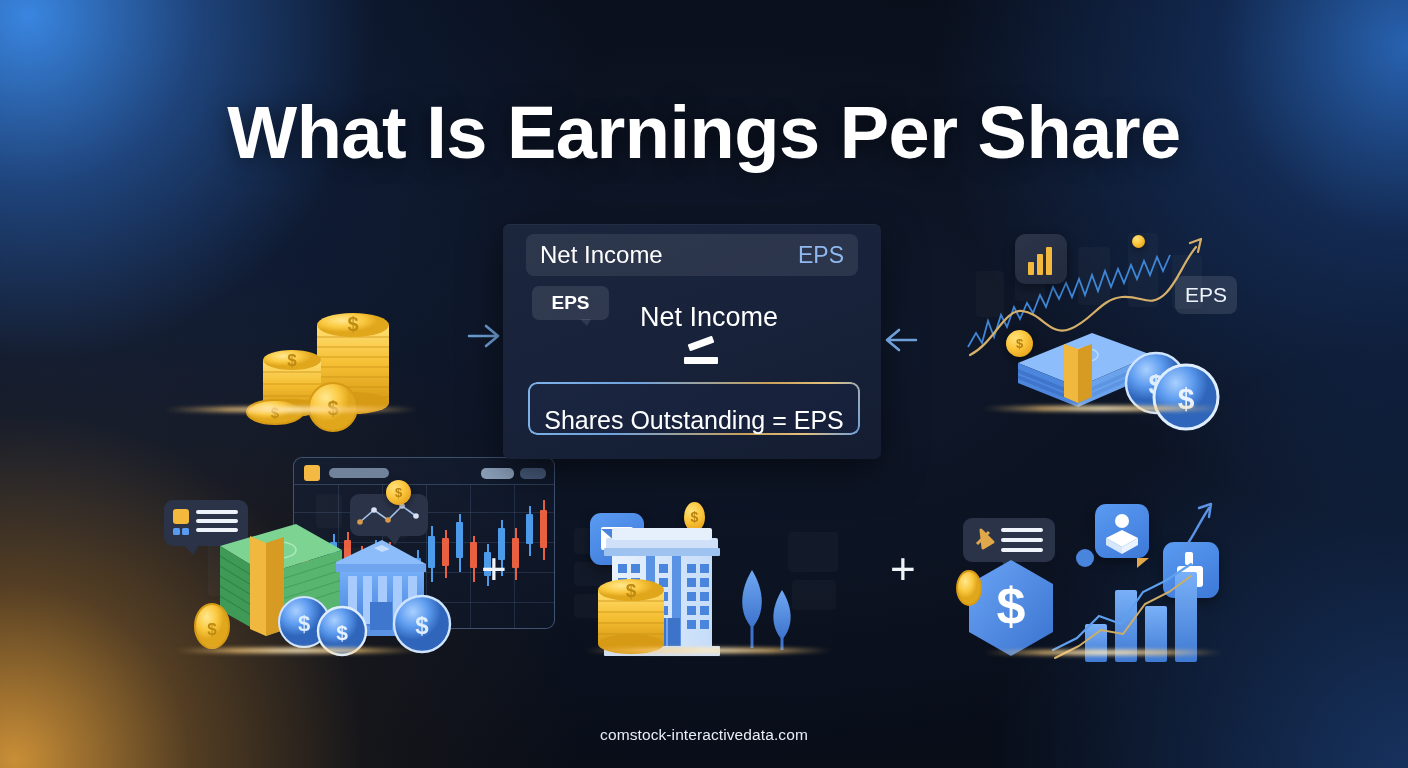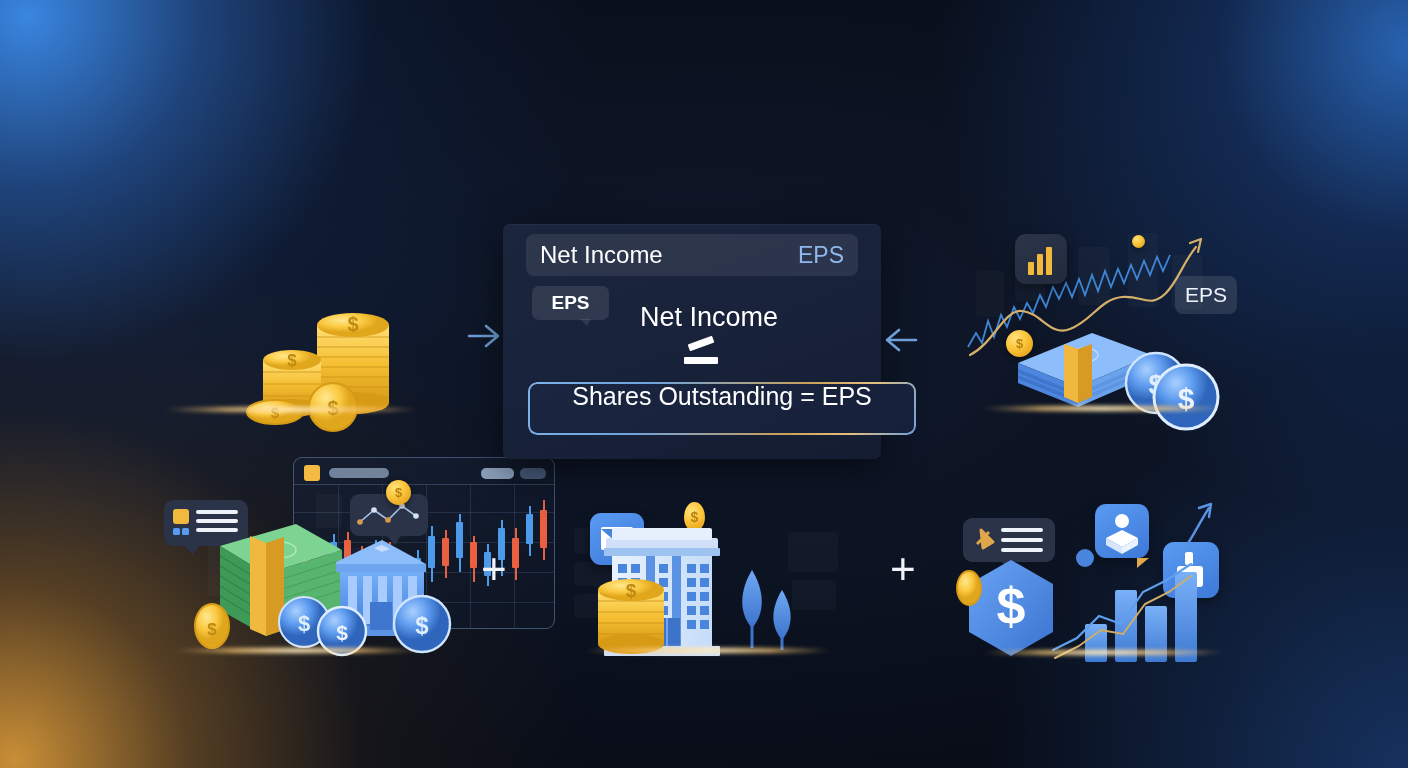--- a/index.html
+++ b/index.html
@@ -78,25 +78,25 @@
   }
   #fraction-mark .slash{
     position:absolute; left:4px; top:2px; width:26px; height:7px;
     background:#ffffff; transform:rotate(-20deg); border-radius:1px;
   }
   #fraction-mark .bar{
     position:absolute; left:0px; top:19px; width:34px; height:7px;
     background:#ffffff; border-radius:1px;
   }
   #denominator-box{
-    position:absolute; left:25px; top:158px; width:388px; height:53px;
+    position:absolute; left:25px; top:158px; width:332px; height:53px;
     border-radius:9px;
     background:linear-gradient(150deg,#1a2540 0%,#16203a 100%);
     box-shadow:inset 0 0 0 1.6px rgba(0,0,0,0);
-    display:flex; align-items:flex-start; justify-content:center;
+    display:flex; align-items:flex-end; justify-content:center;
   }
   #denominator-box::before{
     content:""; position:absolute; inset:0; border-radius:9px; padding:1.7px;
     background:linear-gradient(115deg,#7fb2e8 0%,#6fa3df 30%,#c9a159 68%,#e4c17e 84%,#6d9fdc 100%);
     -webkit-mask:linear-gradient(#000 0 0) content-box,linear-gradient(#000 0 0);
     -webkit-mask-composite:xor; mask-composite:exclude;
   }
   #denominator-box .txt{ color:#ffffff; font-size:25px; position:relative; }
 
   
@@ -148,20 +148,21 @@
   }
   .cs-grid{ position:absolute; background:rgba(130,165,215,0.16); }
   .candle-wick{ position:absolute; width:2px; }
   .candle-body{ position:absolute; width:7px; border-radius:1px; }
 </style>
 </head>
 <body>
 
 <div id="stage">
 
+  <div id="title">What Is Earnings Per Share</div>
 
   <div class="panel" style="left:140px; top:225px; width:300px; height:195px;">
     <div id="cs-window">
       <div class="bar"></div>
       <div style="position:absolute;left:10px;top:7px;width:16px;height:16px;border-radius:3px;background:#f4b942;"></div>
       <div style="position:absolute;left:35px;top:10px;width:60px;height:10px;border-radius:5px;background:rgba(190,215,245,0.55);"></div>
       <div style="position:absolute;left:187px;top:10px;width:33px;height:11px;border-radius:5px;background:rgba(190,215,245,0.72);"></div>
       <div style="position:absolute;left:226px;top:10px;width:26px;height:11px;border-radius:5px;background:rgba(120,150,195,0.55);"></div>
 
       <div class="cs-grid" style="left:0;top:54px;width:100%;height:1px;"></div>
@@ -616,14 +617,15 @@
       <g transform="translate(56,62)">
         <polygon points="0,-48 42,-24 42,24 0,48 -42,24 -42,-24" fill="url(#hexG)"></polygon>
         <text x="0" y="16" font-size="52" font-weight="700" fill="#ffffff" text-anchor="middle" font-family="Liberation Sans, sans-serif">$</text>
       </g>
 
       <ellipse cx="14" cy="42" rx="12" ry="17" fill="url(#goldTop)" stroke="#d79a15" stroke-width="1.8"></ellipse>
     </svg>
     <div class="glowline" style="left:26px;top:170px;width:244px;"></div>
   </div>
 
+  <div id="footer">comstock-interactivedata.com</div>
 
 </div>
 
 </body></html>

